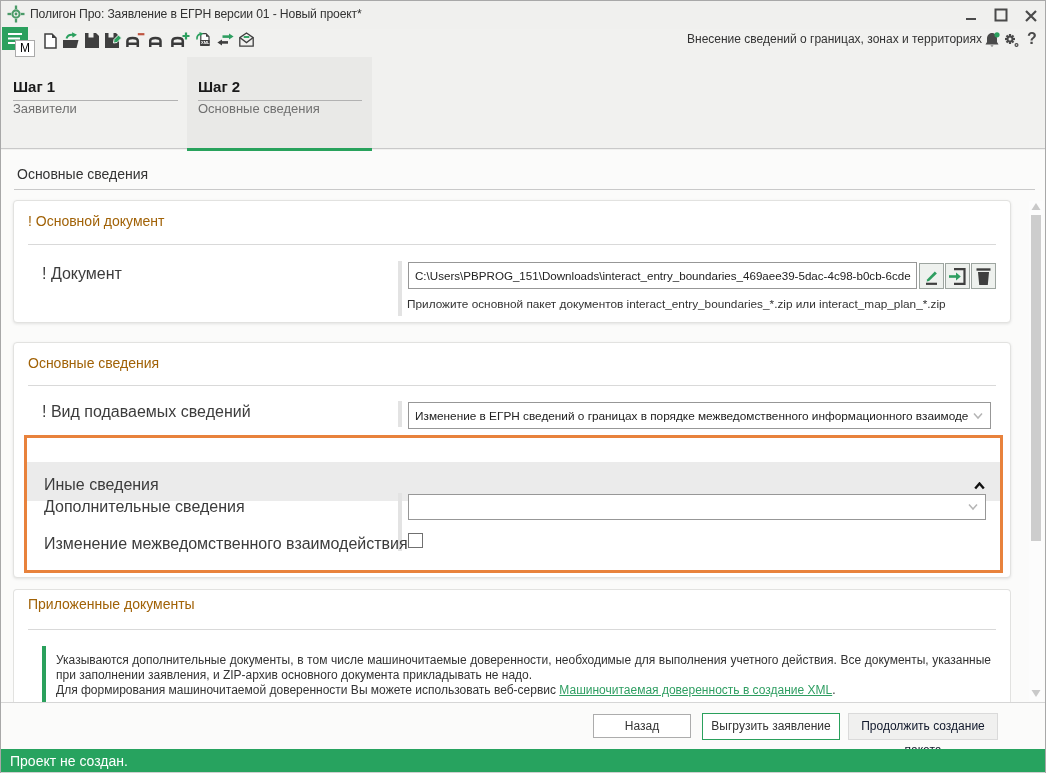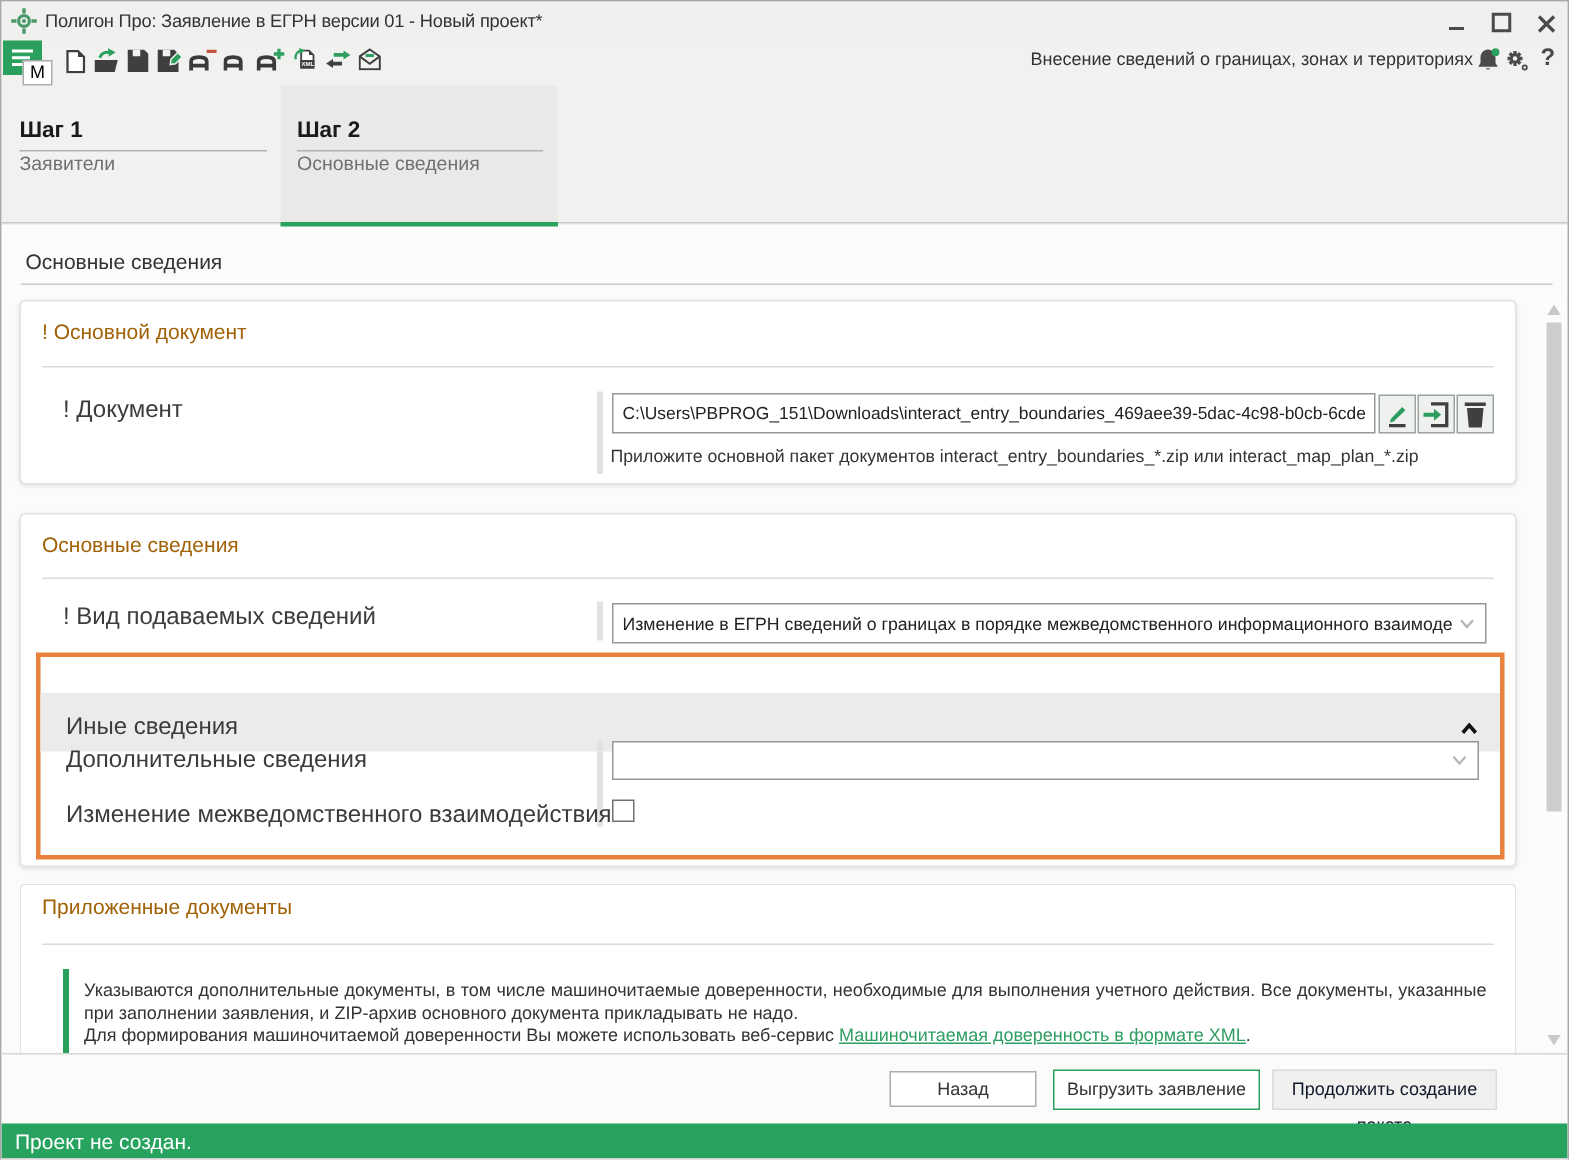--- a/index.html
+++ b/index.html
@@ -247,21 +247,21 @@
         </svg>
       <div class="rowlabel" style="left:17px;top:97px">Изменение межведомственного взаимодействия</div>
       <div class="abs" style="left:381px;top:95px;width:15px;height:15px;border:1px solid #707070;background:#fff"></div>
     </div>
   </div>
 
   <div class="panel" style="top:439px;height:114px;border-bottom:none;border-radius:4px 4px 0 0;overflow:hidden;box-shadow:none">
     <div class="panel-h" style="top:6px">Приложенные документы</div>
     <div class="panel-hr" style="top:39px"></div>
     <div id="greenbar"></div>
-    <div id="infoblock">Указываются дополнительные документы, в том числе машиночитаемые доверенности, необходимые для выполнения учетного действия. Все документы, указанные при заполнении заявления, и ZIP-архив основного документа прикладывать не надо.<br>Для формирования машиночитаемой доверенности Вы можете использовать веб-сервис <a>Машиночитаемая доверенность в формате XML</a>.</div>
+    <div id="infoblock">Указываются дополнительные документы, в том числе машиночитаемые доверенности, необходимые для выполнения учетного действия. Все документы, указанные при заполнении заявления, и ZIP-архив основного документа прикладывать не надо.<br>Для формирования машиночитаемой доверенности Вы можете использовать веб-сервис <a>Машиночитаемая доверенность в создание XML</a>.</div>
   </div>
 
   <div id="sb-track">
     <svg class="abs" style="left:2px;top:1px" width="10" height="9" viewBox="0 0 10 9">
         <path d="M5 1 L9.5 8 H0.5 Z" fill="#c9c9c9"></path>
       </svg>
     <div id="sb-thumb"></div>
     <svg class="abs" style="left:2px;top:488px" width="10" height="9" viewBox="0 0 10 9">
         <path d="M5 8 L9.5 1 H0.5 Z" fill="#c9c9c9"></path>
       </svg>

